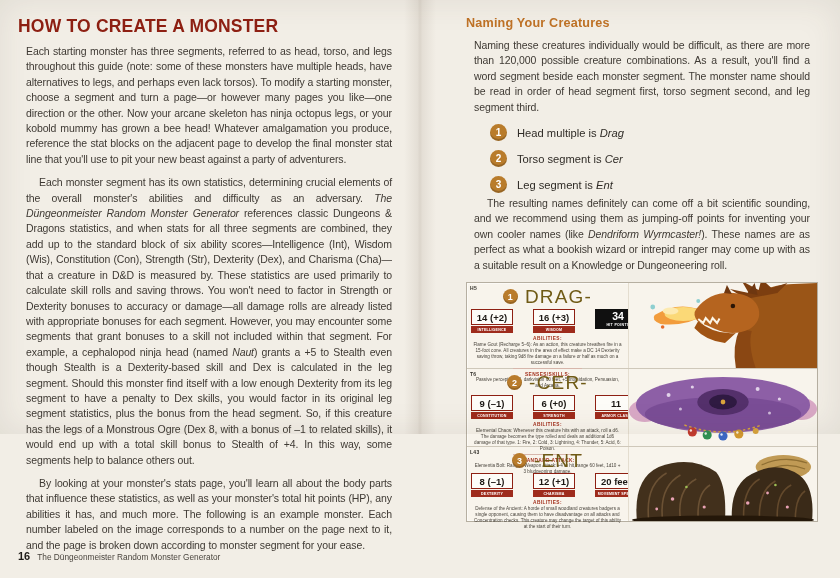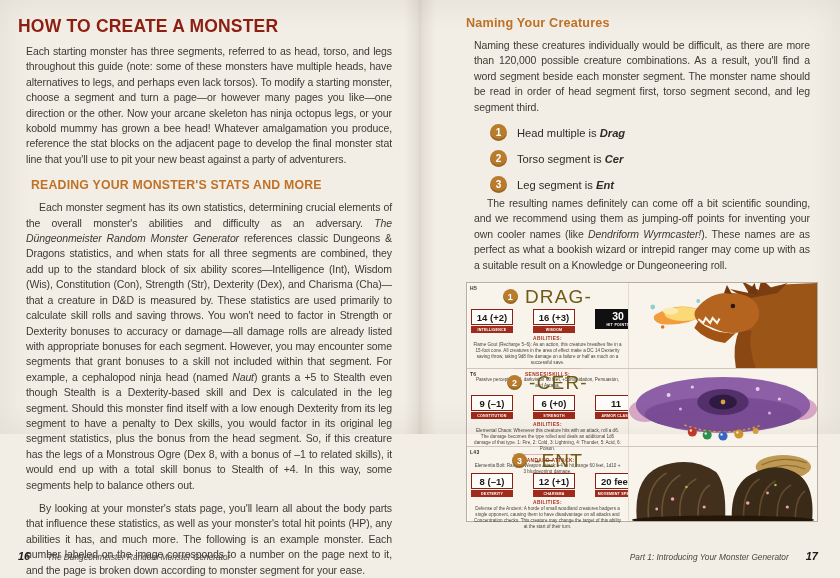--- a/index.html
+++ b/index.html
@@ -25,23 +25,23 @@
   p.body{margin:8px;font-size:10.5px;line-height:15.4px;text-align:justify;letter-spacing:-.1px;color:#3e3933;}
   p.indent{text-indent:13px;}
   p.mt{margin-top:2px;}
 
   .nlist{margin:9px 0 3px 24px;display:flex;flex-direction:column;gap:9px;}
   .nlist-item{display:flex;align-items:center;gap:10px;}
   .ncircle{width:17px;height:17px;border-radius:50%;background:#b97c2c;color:#fff;
     font-weight:bold;font-size:10px;display:flex;align-items:center;justify-content:center;
     box-shadow:inset 0 -2px 0 rgba(0,0,0,.18);flex:0 0 auto;}
   .ntext{font-size:11.2px;color:#2f2b26;}
-  .bi{font-style:italic;font-weight:bold;margin-top:30px;}
-
-  .footer{position:absolute;bottom:16px;font-size:8.3px;color:#4a453e;display:flex;align-items:baseline;gap:17px;font-style:italic;}
+  .bi{font-style:italic;font-weight:normal;margin-top:30px;}
+
+  .footer{position:absolute;bottom:16px;font-size:8.3px;color:#4a453e;display:flex;align-items:baseline;gap:7px;}
   .footer b{font-size:11px;color:#1e1b17;}
   .footer-left{left:18px;}
   .footer-right{right:22px;}
 
   
   .stat-card{margin-top:9px;width:352px;height:240px;border:1px solid #b6afa1;background:#f8f4ec;
     box-sizing:border-box;display:flex;flex-direction:column;box-shadow:0 0 0 1px rgba(255,255,255,.5) inset;}
   .seg-row{display:flex;border-bottom:1px solid #cfc8ba;flex:0 0 auto;}
   .seg-row:last-child{border-bottom:none;}
   .r1{height:85px;} .r2{height:77px;} .r3{height:74px;}
@@ -67,21 +67,20 @@
   .abil-div{width:46%;margin:2.5px auto;border-top:1px solid #d7b6ab;height:0;}
 </style>
 </head>
 <body>
 
 <div class="spread">
 
   <div class="page page-left">
     <h1 class="doc-title">HOW TO CREATE A MONSTER</h1>
     <p class="body">Each starting monster has three segments, referred to as head, torso, and legs throughout this guide (note: some of these monsters have multiple heads, have alternatives to legs, and perhaps even lack torsos). To modify a starting monster, choose a segment and turn a page—or however many pages you like—one direction or the other. Now your arcane skeleton has ninja octopus legs, or your kobold mummy has grown a bee head! Whatever amalgamation you produce, reference the stat blocks on the adjacent page to develop the final monster stat line that you'll use to pit your new beast against a party of adventurers.</p>
-    <div class="subhead">READING YOUR MONSTER'S STATS AND MORE</div>
     <p class="body indent"><span>Each monster segment has its own statistics, determining crucial elements of the overall monster's abilities and difficulty as an adversary. </span><span style="font-style: italic;">The Düngeonmeister Random Monster Generator</span><span> references classic Dungeons &amp; Dragons statistics, and when stats for all three segments are combined, they add up to the standard block of six ability scores—Intelligence (Int), Wisdom (Wis), Constitution (Con), Strength (Str), Dexterity (Dex), and Charisma (Cha)—that a creature in D&amp;D is measured by. These statistics are used primarily to calculate skill rolls and saving throws. You won't need to factor in Strength or Dexterity bonuses to accuracy or damage—all damage rolls are already listed with appropriate bonuses for each segment. However, you may encounter some segments that grant bonuses to a skill not included within that segment. For example, a cephalopod ninja head (named </span><span style="font-style: italic;">Naut</span><span>) grants a +5 to Stealth even though Stealth is a Dexterity-based skill and Dex is calculated in the leg segment. Should this monster find itself with a low enough Dexterity from its leg segment to have a penalty to Dex skills, you would factor in its original leg segment statistics, plus the bonus from the head segment. So, if this creature has the legs of a Monstrous Ogre (Dex 8, with a bonus of –1 to related skills), it would end up with a total skill bonus to Stealth of +4. In this way, some segments help to balance others out.</span></p>
     <p class="body indent mt">By looking at your monster's stats page, you'll learn all about the body parts that influence these statistics, as well as your monster's total hit points (HP), any abilities it has, and much more. The following is an example monster. Each number labeled on the image corresponds to a number on the page next to it, and the page is broken down according to monster segment for your ease.</p>
     <div class="footer footer-left">
       <b>16</b>
       <span>The Düngeonmeister Random Monster Generator</span>
     </div>
   </div>
 
   <div class="page page-right">
     <div class="subhead-r">Naming Your Creatures</div>
@@ -116,21 +115,21 @@
           <div class="stats-row">
             <div class="stat-box">
               <div class="stat-value">14 (+2)</div>
               <div class="stat-label">INTELLIGENCE</div>
             </div>
             <div class="stat-box">
               <div class="stat-value">16 (+3)</div>
               <div class="stat-label">WISDOM</div>
             </div>
             <div class="hp-box">
-              <div class="hp-value">30</div>
+              <div class="hp-value">34</div>
               <div class="hp-label">HIT POINTS</div>
             </div>
           </div>
           <div class="abil">
             <div class="abil-head">ABILITIES:</div>
             <div class="abil-text">Flame Gout (Recharge 5–6): As an action, this creature breathes fire in a 15-foot cone. All creatures in the area of effect make a DC 14 Dexterity saving throw, taking 9d8 fire damage on a failure or half as much on a successful save.</div>
             <div class="abil-div"></div>
             <div class="abil-head">SENSES/SKILLS:</div>
             <div class="abil-text">Passive perception 14, darkvision 60 feet, +5 Intimidation, Persuasion, and Arcana.</div>
           </div>
@@ -268,20 +267,16 @@
             <circle cx="140" cy="46" r="1.4" fill="#e8a2b4"></circle>
               <circle cx="28" cy="62" r="1.4" fill="#e8a2b4"></circle>
             <circle cx="58" cy="40" r="1.3" fill="#9fbf55"></circle>
               <circle cx="148" cy="38" r="1.3" fill="#9fbf55"></circle>
           </svg>
         </div>
       </div>
 
     </div>
 
-    <div class="footer footer-right">
-      <span>Part 1: Introducing Your Monster Generator</span>
-      <b>17</b>
-    </div>
   </div>
 
   <div class="spine"></div>
 </div>
 
 </body></html>

